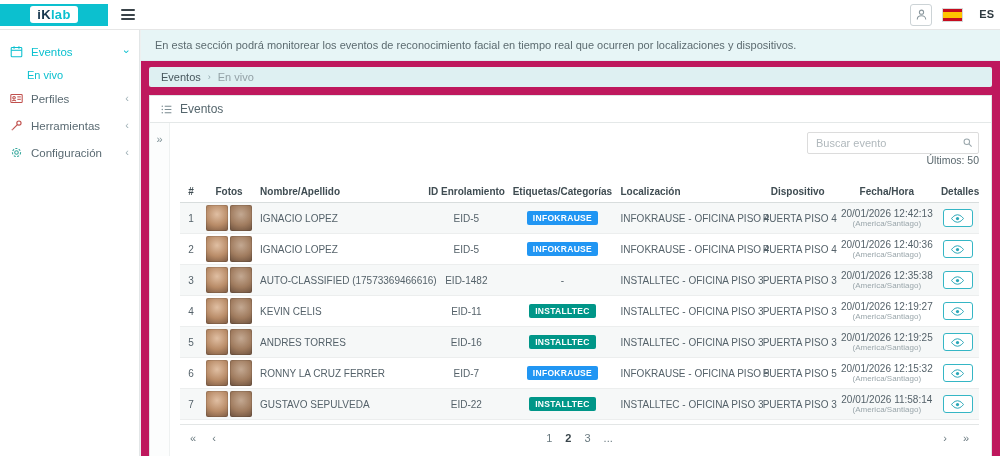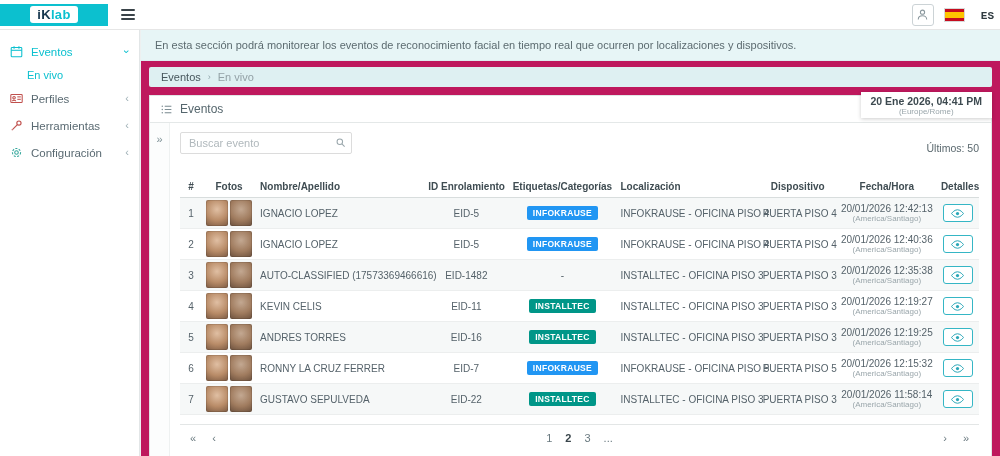--- a/index.html
+++ b/index.html
@@ -10,21 +10,21 @@
   
   .topbar { position:absolute; top:0; left:0; right:0; height:30px; background:#fff; border-bottom:1px solid #e6e6e6; display:flex; align-items:center; z-index:6; }
   .logo-area { width:108px; height:22px; background:#0cc0cf; display:flex; align-items:center; justify-content:center; flex:0 0 auto; }
   .logo-pill { background:#fff; border-radius:3px; padding:1px 7px; font-size:13px; font-weight:bold; letter-spacing:.3px; }
   .logo-ik { color:#17384f; }
   .logo-lab { color:#0cc0cf; }
   .hamburger-btn { margin-left:11px; background:none; border:none; cursor:pointer; padding:3px 2px; display:flex; flex-direction:column; gap:2.5px; }
   .hamburger-btn i { display:block; width:14px; height:2px; background:#3a4349; border-radius:1px; }
   .topbar-right { margin-left:auto; display:flex; align-items:center; gap:10px; padding-right:6px; }
   .user-btn { width:22px; height:22px; border:1px solid #ccd3d6; border-radius:3px; background:#fff; color:#8a979d; display:flex; align-items:center; justify-content:center; cursor:pointer; padding:0; }
-  .lang { display:flex; align-items:flex-end; gap:16px; cursor:pointer;font-family:Liberation Mono, monospace; }
+  .lang { display:flex; align-items:flex-start; gap:16px; cursor:pointer; }
   .flag { width:21px; height:14px; border:1px solid #d8d8d8; background:linear-gradient(to bottom,#c60b1e 0 25%,#ffc400 25% 75%,#c60b1e 75% 100%); }
   .lang-label { font-size:11px; font-weight:bold; color:#2f3a40; }
 
   
   .sidebar { position:absolute; top:30px; bottom:0; left:0; width:140px; background:#fff; border-right:1px solid #e2e6e7; z-index:5; padding-top:8px; }
   .side-item { display:flex; align-items:center; gap:8px; padding:7px 10px; font-size:11.5px; color:#5a6a72; cursor:pointer; }
   .side-item.active { color:#0cc0cf; }
   .side-item .icon { display:flex; color:inherit; }
   .side-item.c-red .icon { color:#c0504d; }
   .side-item.c-teal .icon { color:#35a79c; }
@@ -48,21 +48,21 @@
   .panel-title .icon { color:#7d8d93; display:flex; }
   .datetime-card { position:absolute; right:-1px; top:-4px; background:#fff; box-shadow:0 1px 4px rgba(0,0,0,.2); padding:3px 10px 2px; text-align:center; z-index:3; }
   .dt-main { font-size:10.5px; font-weight:bold; color:#3d4a50; white-space:nowrap; }
   .dt-tz { font-size:8px; color:#9aa6ab; }
 
   .panel-body { flex:1; display:flex; align-items:stretch; min-height:0; }
   .gutter { width:20px; flex:0 0 20px; border-right:1px solid #eef1f1; background:#fcfdfd; display:flex; justify-content:center; align-items:flex-start; padding-top:10px; }
   .collapse-toggle { background:none; border:none; color:#7e9096; font-size:11px; cursor:pointer; padding:0; }
   .content { flex:1; min-width:0; padding:9px 12px 6px 10px; display:flex; flex-direction:column; }
 
-  .toolbar { display:flex; align-items:flex-end; justify-content:space-between; margin-bottom:22px; }
+  .toolbar { display:flex; align-items:flex-end; justify-content:space-between; margin-bottom:15px;flex-direction:column; }
   .search-wrap { position:relative; width:172px; }
   .search-input { width:100%; height:22px; border:1px solid #dcdcdc; border-radius:2px; padding:0 24px 0 8px; font-size:11px; color:#555; background:#fff; font-family:"Liberation Sans",sans-serif; }
   .search-input::placeholder { color:#b0b8bc; }
   .search-icon { position:absolute; right:6px; top:5px; color:#9aa7ac; display:flex; }
   .latest { font-size:10.5px; color:#5a686e; }
 
   
   table { width:100%; border-collapse:collapse; table-layout:fixed; font-size:10px; color:#55626a; }
   thead th { font-size:10px; font-weight:bold; color:#3f4c52; text-align:center; padding:5px 4px; border-bottom:1px solid #d8dddd; white-space:nowrap; overflow:visible; }
   thead th.left { text-align:left; }
@@ -187,24 +187,20 @@
                 <circle cx="2.8" cy="4" r="0.9" fill="currentColor" stroke="none"></circle>
                 <line x1="5.8" y1="4" x2="14" y2="4"></line>
                 <circle cx="2.8" cy="8" r="0.9" fill="currentColor" stroke="none"></circle>
                 <line x1="5.8" y1="8" x2="14" y2="8"></line>
                 <circle cx="2.8" cy="12" r="0.9" fill="currentColor" stroke="none"></circle>
                 <line x1="5.8" y1="12" x2="14" y2="12"></line>
               </svg>
           </span>
           <span>Eventos</span>
         </div>
-        <div class="datetime-card">
-          <div class="dt-main">20 Ene 2026, 04:41 PM</div>
-          <div class="dt-tz">(Europe/Rome)</div>
-        </div>
       </div>
 
       <div class="panel-body">
         <div class="gutter">
           <button class="collapse-toggle">»</button>
         </div>
 
         <div class="content">
           <div class="toolbar">
             <div class="search-wrap">

